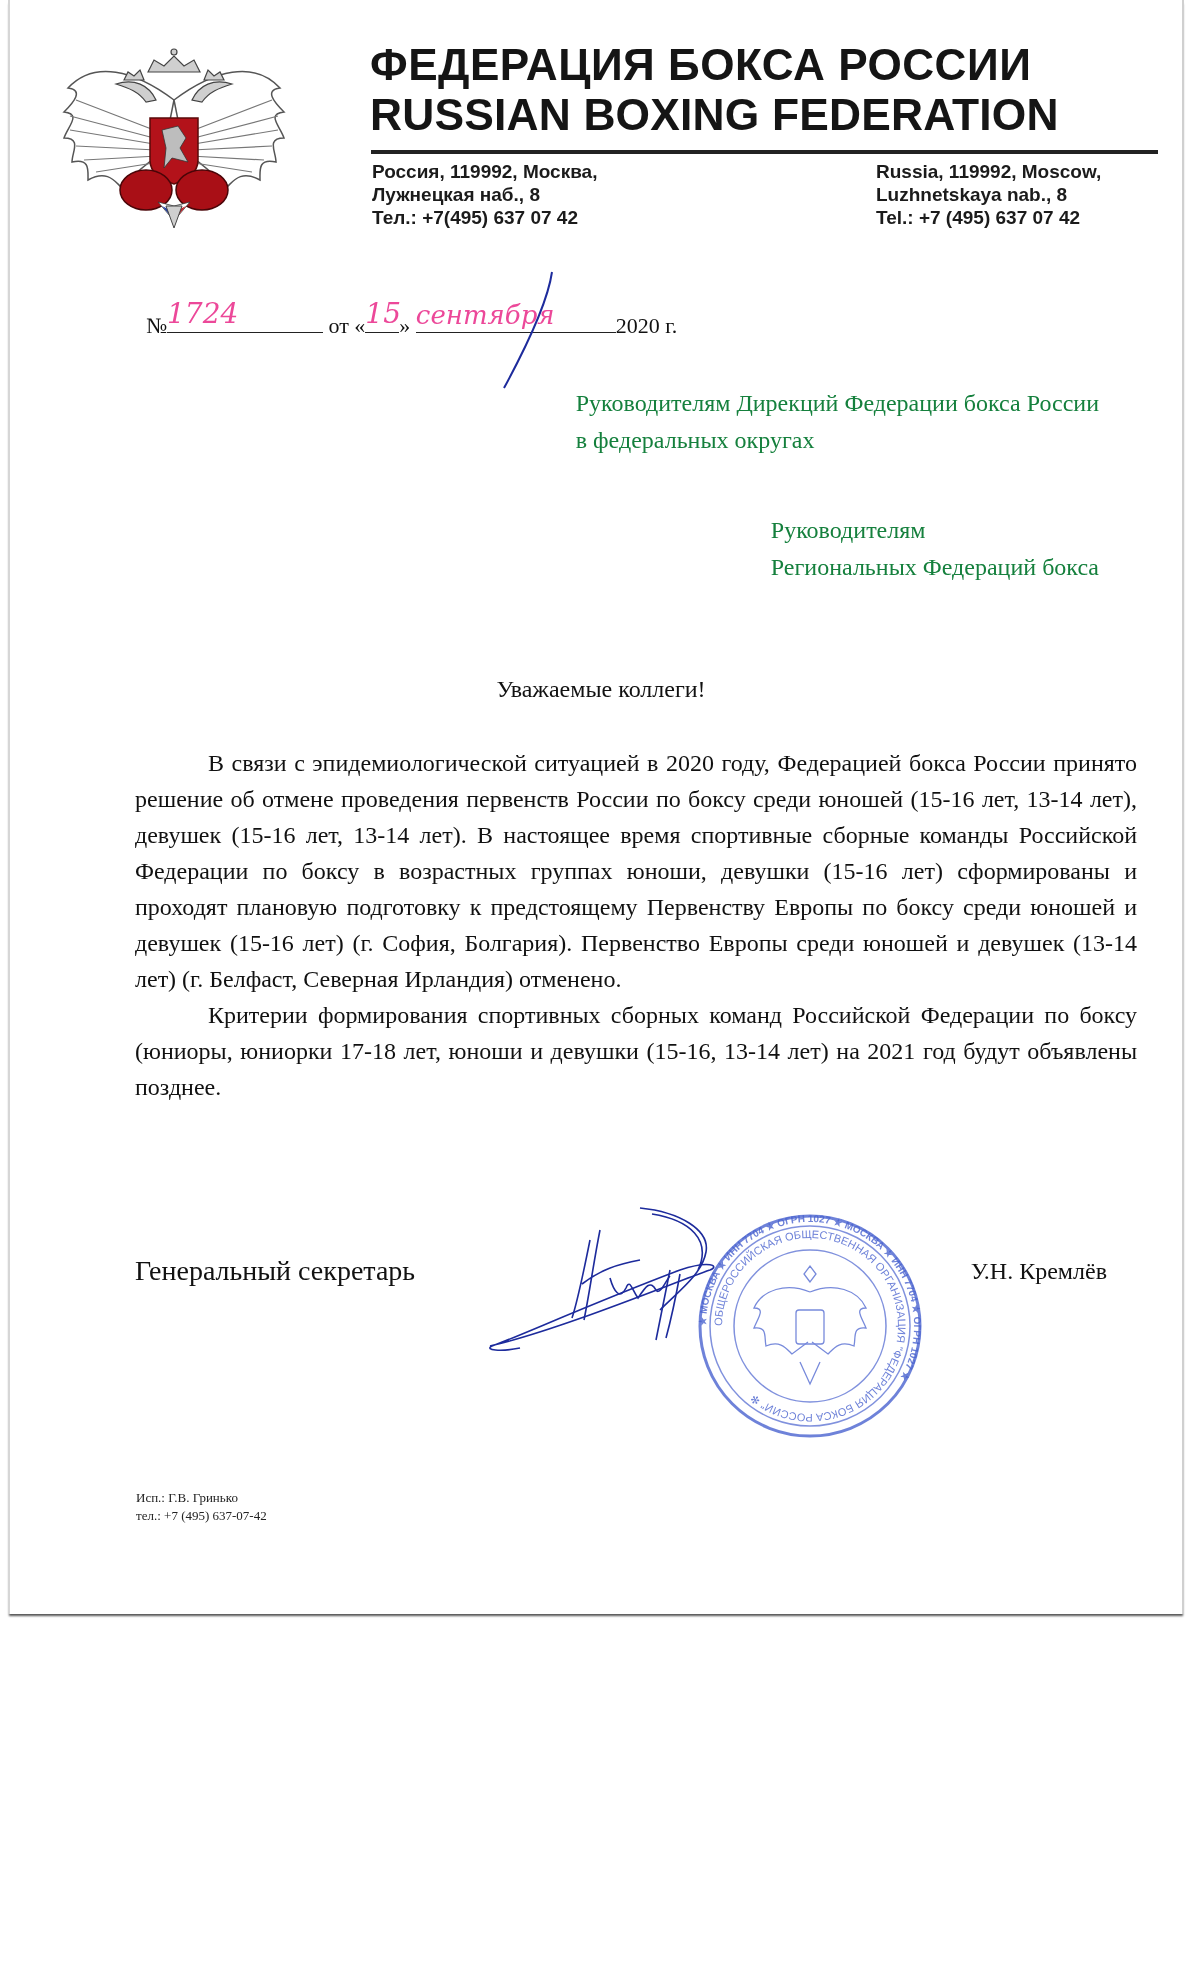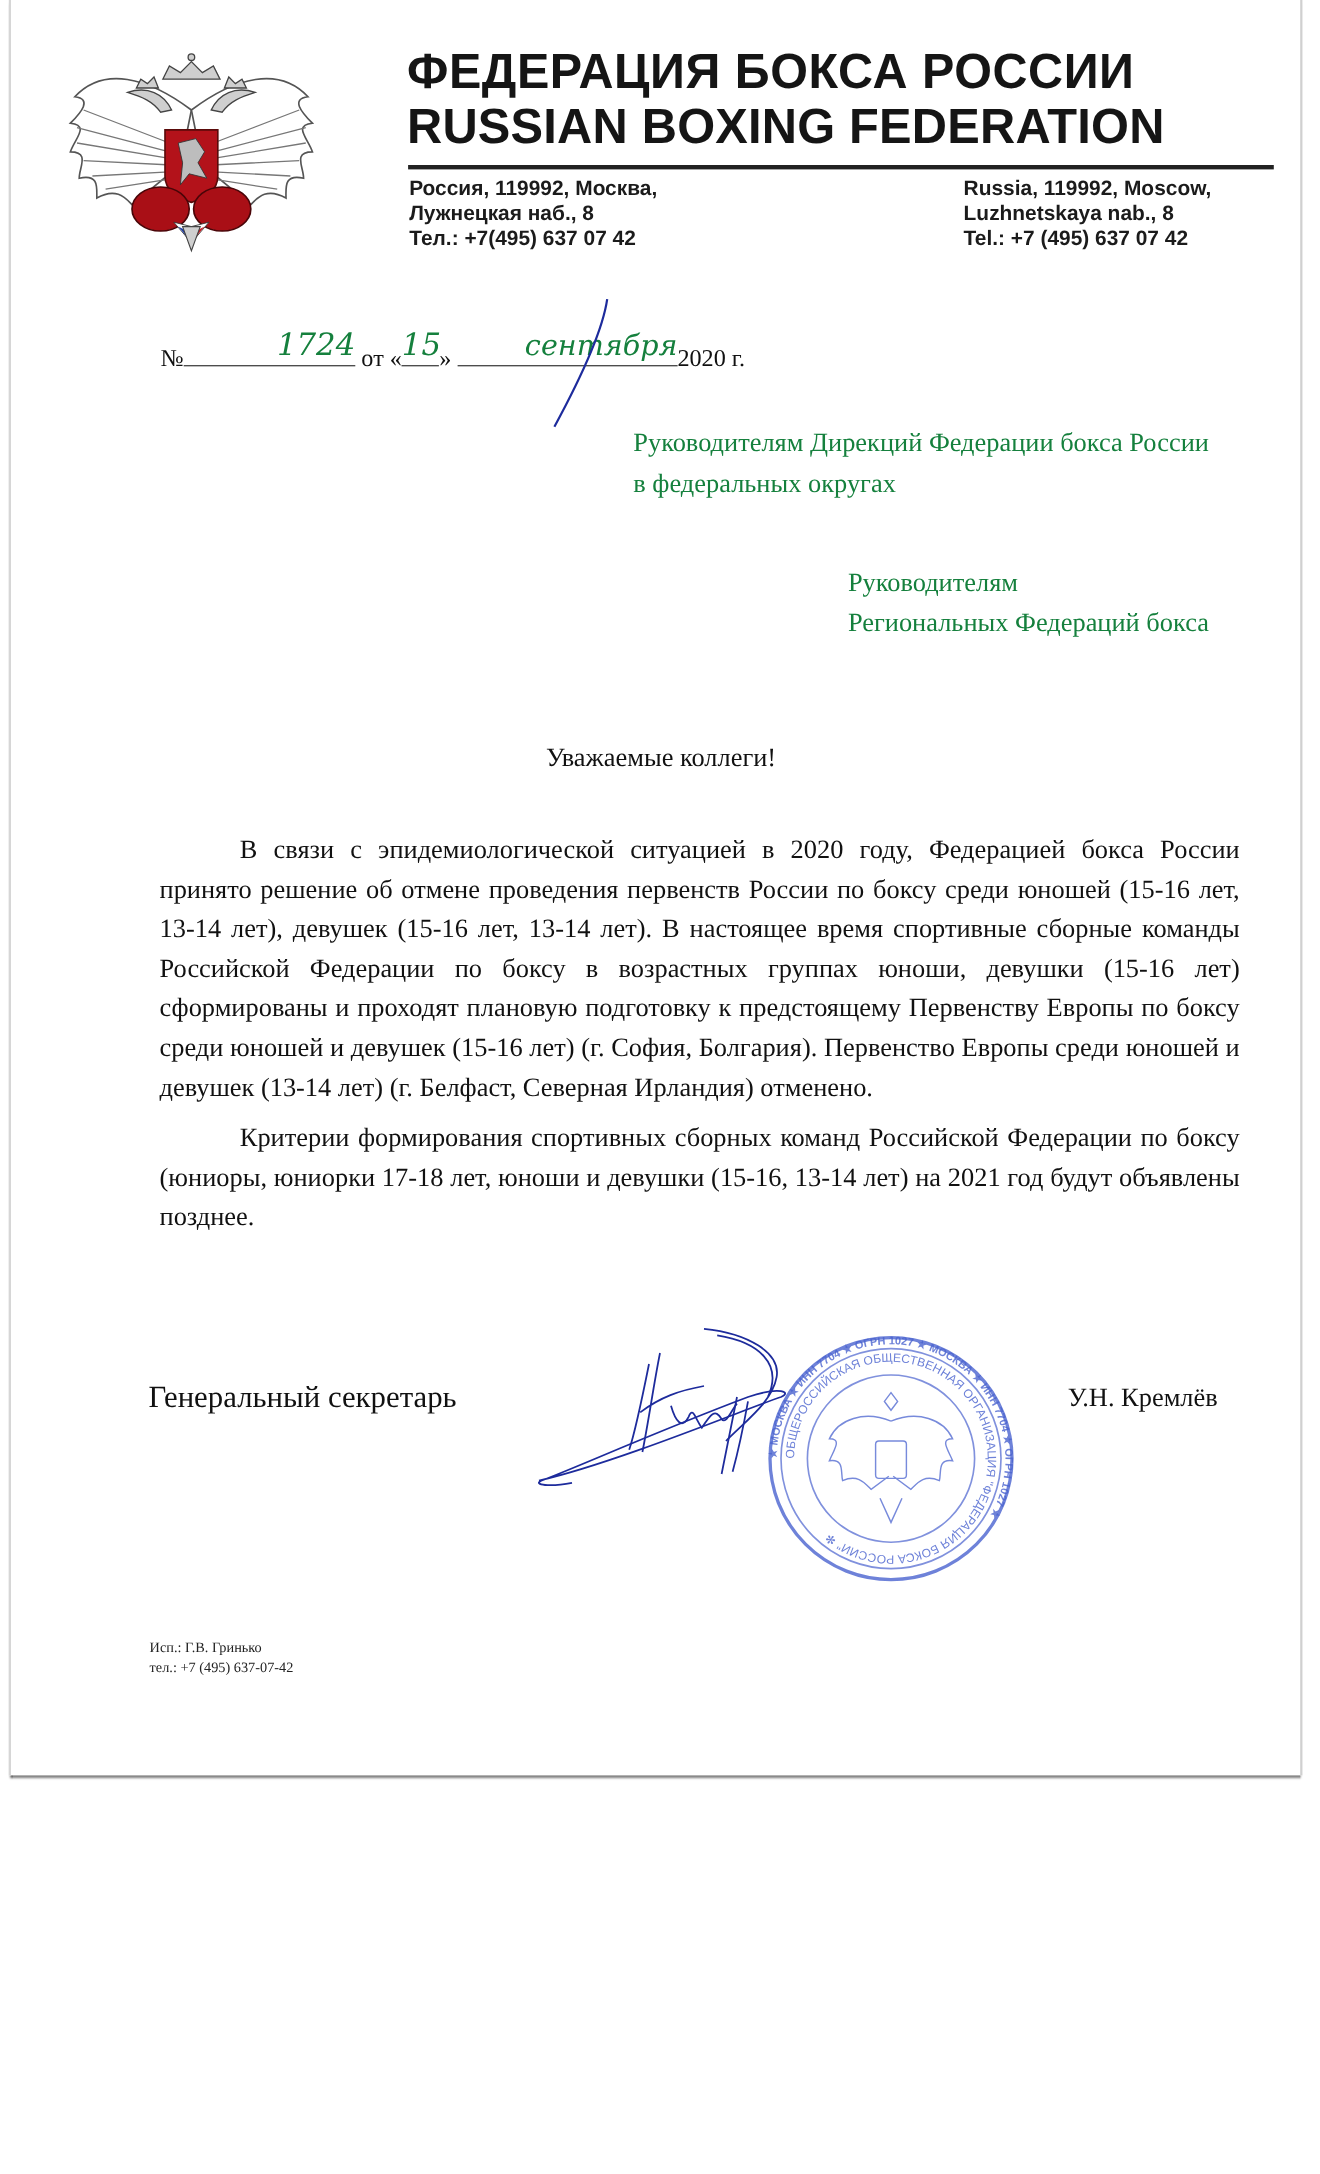--- a/index.html
+++ b/index.html
@@ -19,33 +19,33 @@
   .lh-title .ru { font-size: 45px; line-height: 50px; letter-spacing: 0.5px; white-space: nowrap; transform: scaleX(0.98); transform-origin: left; }
   .lh-title .en { font-size: 45px; line-height: 50px; letter-spacing: 0.2px; white-space: nowrap; transform: scaleX(0.985); transform-origin: left; }
   .lh-rule { position: absolute; left: 361px; top: 150px; width: 787px; height: 4px; background: #222; }
   .addr { position: absolute; top: 160px; font-family: "Liberation Sans", sans-serif; font-weight: bold; font-size: 19px; line-height: 23px; color: #1b1b1b; }
   .addr-ru { left: 362px; }
   .addr-en { left: 866px; }
 
   
   .regline { position: absolute; left: 136px; top: 310px; font-size: 22px; color: #111; white-space: nowrap; }
   .regline .blank { display: inline-block; border-bottom: 1px solid #222; vertical-align: baseline; position: relative; height: 22px; }
-  .regline .hand { position: absolute; left: 0; right: 0; bottom: 2px; text-align: right; font-family: "DejaVu Serif", serif; font-style: italic; color: #15803d; font-size: 28px; }
+  .regline .hand { position: absolute; left: 0; right: 0; bottom: 2px; text-align: left; font-family: "DejaVu Serif", serif; font-style: italic; color: #ec4899; font-size: 28px; }
   .pen-slash { position: absolute; left: 490px; top: 270px; width: 60px; height: 120px; }
 
   
   .addressee { position: absolute; right: 83px; font-size: 24px; line-height: 37px; color: #15803d; }
   .a1 { top: 385px; }
   .a2 { top: 512px; }
 
   .salutation { position: absolute; left: 0; width: 100%; text-align: center; top: 676px; font-size: 24px; color: #111; padding-left: 0; }
   .salutation span { position: relative; left: 5px; }
 
   .body { position: absolute; left: 125px; top: 745px; width: 1002px; font-size: 24px; line-height: 36px; text-align: justify; color: #111; }
-  .body p { margin: 10px; text-indent: 73px; }
+  .body p { margin: 0; text-indent: 73px; }
 
   .sig-title { position: absolute; left: 125px; top: 1255px; font-size: 28px; color: #111; }
   .sig-name { position: absolute; right: 75px; top: 1258px; font-size: 24px; color: #111; }
   .signature { position: absolute; left: 470px; top: 1200px; width: 300px; height: 160px; }
   .stamp { position: absolute; left: 686px; top: 1212px; width: 228px; height: 228px; }
 
   .executor { position: absolute; left: 126px; top: 1489px; font-size: 13px; line-height: 18px; color: #222; }
 </style>
 </head>
 <body>

